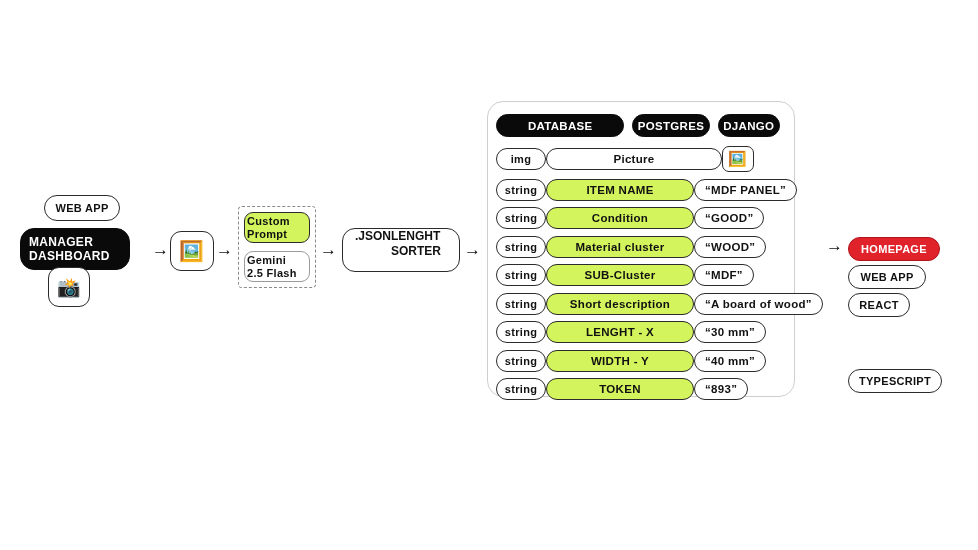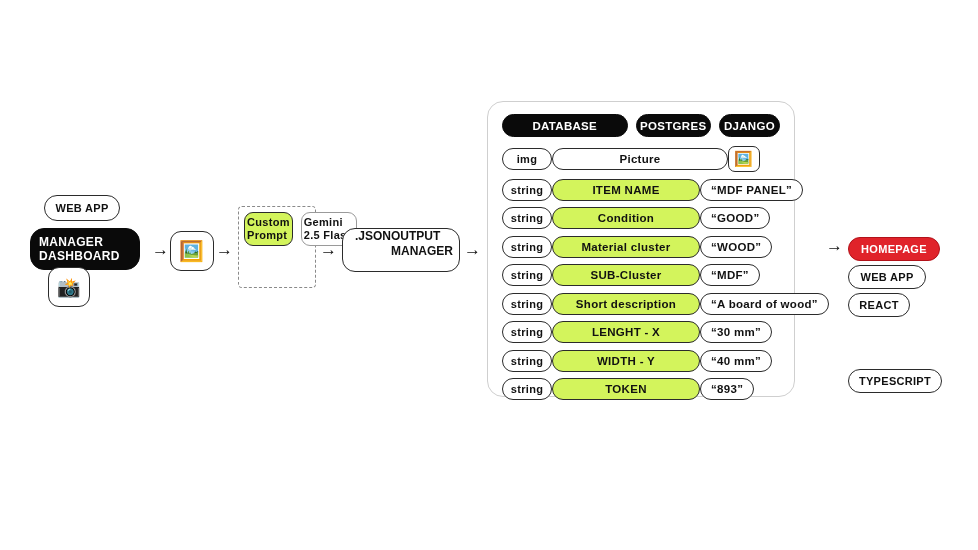--- a/index.html
+++ b/index.html
@@ -54,21 +54,21 @@
 
   
   #web-app-top {
     position: absolute;
     left: 44px;  top: 195px;
     width: 76px; height: 26px;
     font-size: 11px;
   }
   #manager-dashboard {
     position: absolute;
-    left: 30px; top: 228px;
+    left: 20px; top: 228px;
     width: 110px; height: 42px;
     border-radius: 14px;
     font-size: 12px;
     line-height: 14px;
     flex-direction: column;
     padding: 8px 8px;
   }
   #manager-dashboard .ln { display:block; width:100%; text-align:left; }
 
   #camera-node {
@@ -97,21 +97,21 @@
   
   #model-group {
     position: absolute;
     left: 238px; top: 206px;
     width: 78px; height: 82px;
     border: 1.6px dashed #8a8a8a;
     border-radius: 4px;
     box-sizing: border-box;
     padding: 5px;
     display: flex;
-    flex-direction: row;
+    flex-direction: column;
     gap: 8px;
   }
   #custom-prompt {
     height: 34px;
     border-radius: 9px;
     font-size: 11px;
     line-height: 13px;
     flex-direction: column;
   }
   #gemini-model {
@@ -144,21 +144,21 @@
 
   
   #database-card {
     position: absolute;
     left: 487px; top: 101px;
     width: 308px; height: 296px;
     background: #ffffff;
     border: 1.5px solid #cfcfcf;
     border-radius: 16px;
     box-sizing: border-box;
-    padding: 12px 14px 10px 14px;
+    padding: 12px 14px 10px 8px;
   }
   .db-header {
     display: flex;
     gap: 8px;
     margin-bottom: 9px;
   }
   #db-tag-database { width: 140px; height: 23px; font-size: 11.5px; }
   #db-tag-postgres { width: 84px;  height: 23px; font-size: 11.5px; }
   #db-tag-django   { width: 68px;  height: 23px; font-size: 11.5px; }
 
@@ -247,21 +247,21 @@
     <div class="pill" id="gemini-model">
       <span class="ln">Gemini</span>
       <span class="ln">2.5 Flash</span>
     </div>
   </div>
 
   <div class="arrow" id="arrow-3">→</div>
 
   <div id="json-sorter">
     <span class="ln">.JSON</span>
-    <span class="ln">OUTPUT MANAGER</span>
+    <span class="ln">LENGHT SORTER</span>
   </div>
 
   <div class="arrow" id="arrow-4">→</div>
 
   <div id="database-card">
     <div class="db-header">
       <div class="pill dark" id="db-tag-database">DATABASE</div>
       <div class="pill dark" id="db-tag-postgres">POSTGRES</div>
       <div class="pill dark" id="db-tag-django">DJANGO</div>
     </div>

